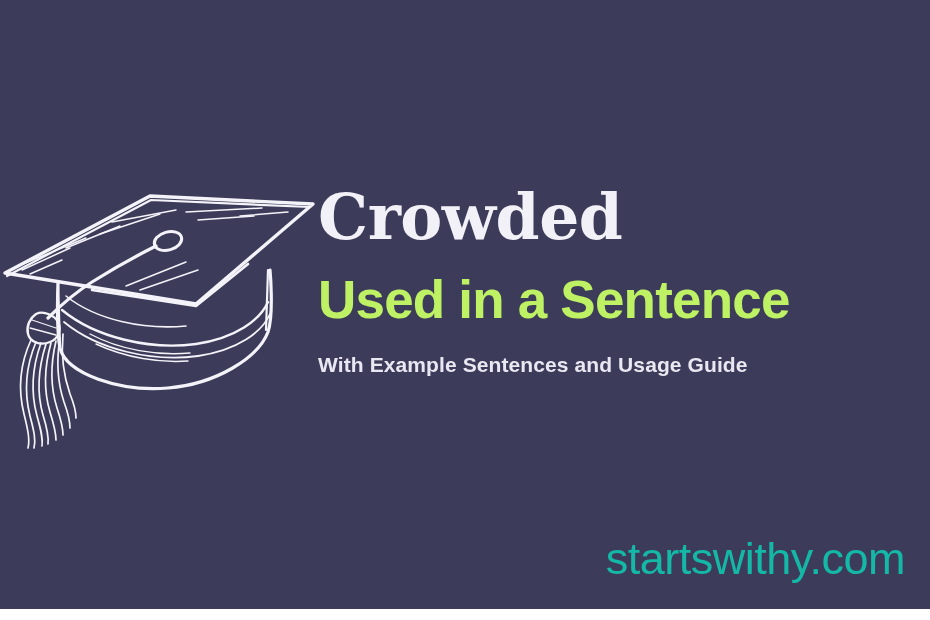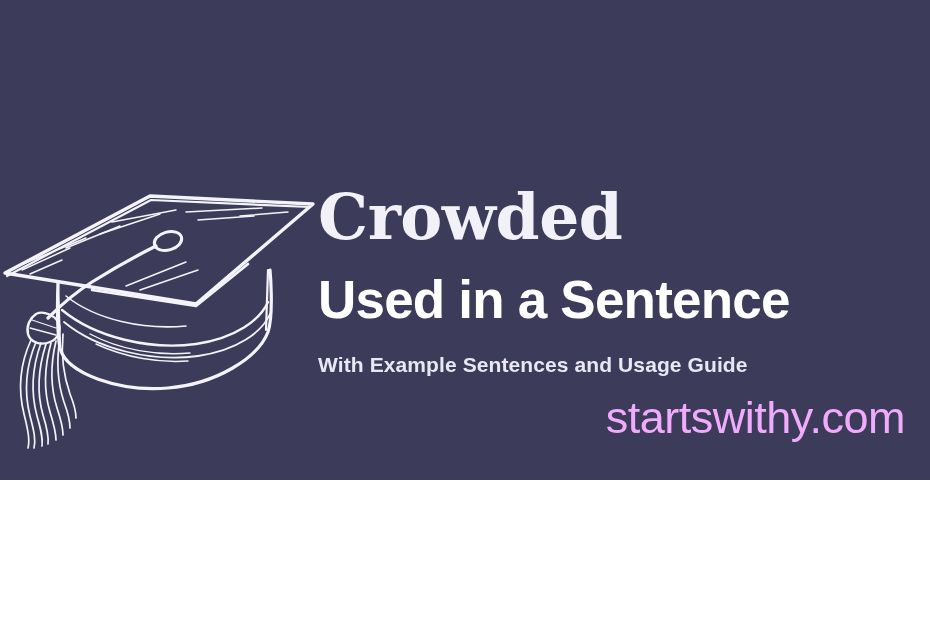--- a/index.html
+++ b/index.html
@@ -4,21 +4,21 @@
 <title>Crowded Used in a Sentence</title>
 <style>
   html, body {
     margin: 0;
     padding: 0;
     background: #ffffff;
   }
   #banner {
     position: relative;
     width: 930px;
-    height: 480px;
+    height: 609px;
     overflow: hidden;
     background: #3c3c5a;
     font-family: "Liberation Sans", sans-serif;
   }
 
   
   #cap-illustration {
     position: absolute;
     left: 0px;
     top: 178px;
@@ -47,21 +47,21 @@
     color: #f2f1f7;
     letter-spacing: -0.5px;
     margin: 0;
     white-space: nowrap;
   }
   #usage-title {
     font-family: "Liberation Sans", sans-serif;
     font-weight: 700;
     font-size: 53px;
     line-height: 1.0;
-    color: #ffffff;
+    color: #bef264;
     letter-spacing: -0.8px;
     margin: 0;
     margin-top: 24px;
     white-space: nowrap;
   }
   #tagline {
     font-family: "Liberation Sans", sans-serif;
     font-weight: 700;
     font-size: 21px;
     line-height: 1.0;
@@ -69,26 +69,26 @@
     letter-spacing: 0.1px;
     margin: 0;
     margin-top: 28px;
     white-space: nowrap;
   }
 
   
   #site-brand {
     position: absolute;
     right: 25px;
-    bottom: 40px;
+    bottom: 28px;
     font-family: "Liberation Sans", sans-serif;
     font-weight: 400;
     font-size: 45px;
     line-height: 1.0;
-    color: #f0abfc;
+    color: #14b8a6;
     letter-spacing: -0.5px;
     white-space: nowrap;
     text-align: right;
   }
 
   .sketch {
     fill: none;
     stroke: #f4f3f9;
     stroke-linecap: round;
     stroke-linejoin: round;

